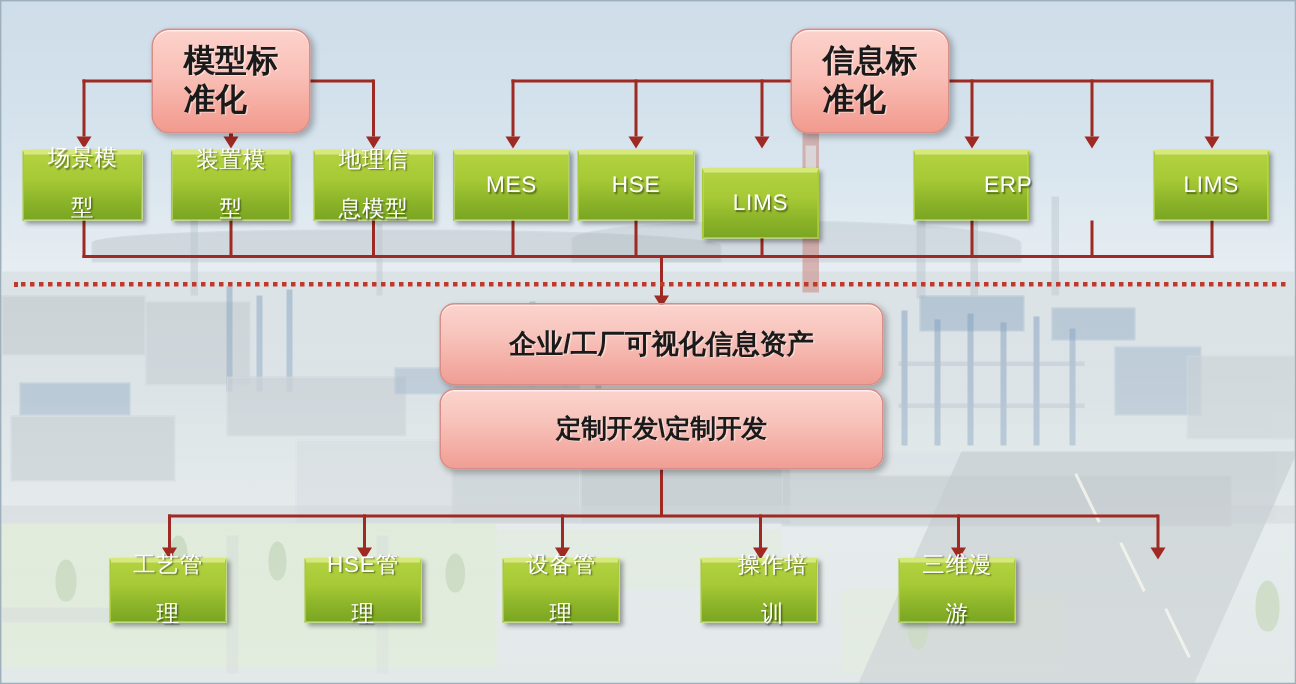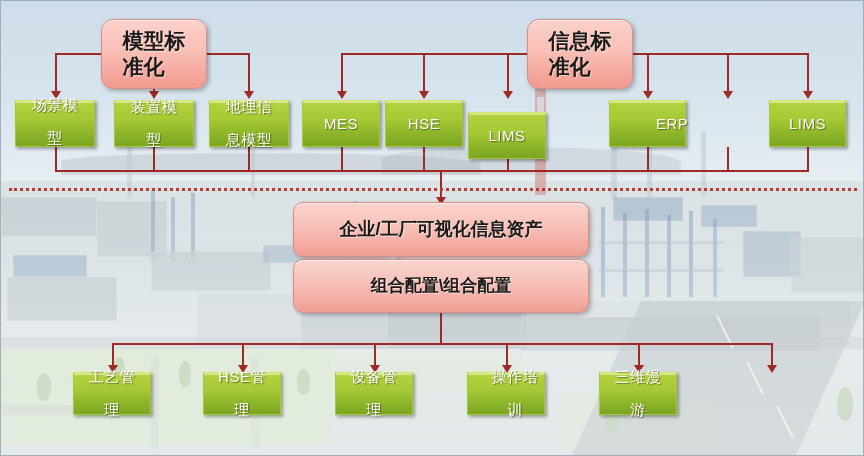--- a/index.html
+++ b/index.html
@@ -272,21 +272,21 @@
     <span>ERP</span>
   </div>
   <div class="gbox" style="left:768px;top:99px;width:77px;height:47px;">
     <span>LIMS</span>
   </div>
 
   <div class="pbox wide" style="left:292px;top:201px;width:296px;height:55px;">
     <span>企业/工厂可视化信息资产</span>
   </div>
   <div class="pbox wide2" style="left:292px;top:258px;width:296px;height:54px;">
-    <span>组合配置\组合配置</span>
+    <span>定制开发\定制开发</span>
   </div>
 
   <div class="gbox" style="left:72px;top:371px;width:78px;height:43px;">
     <span><span>工艺管</span><br><span>理</span></span>
   </div>
   <div class="gbox" style="left:202px;top:371px;width:78px;height:43px;">
     <span><span>HSE管</span><br><span>理</span></span>
   </div>
   <div class="gbox" style="left:334px;top:371px;width:78px;height:43px;">
     <span><span>设备管</span><br><span>理</span></span>

